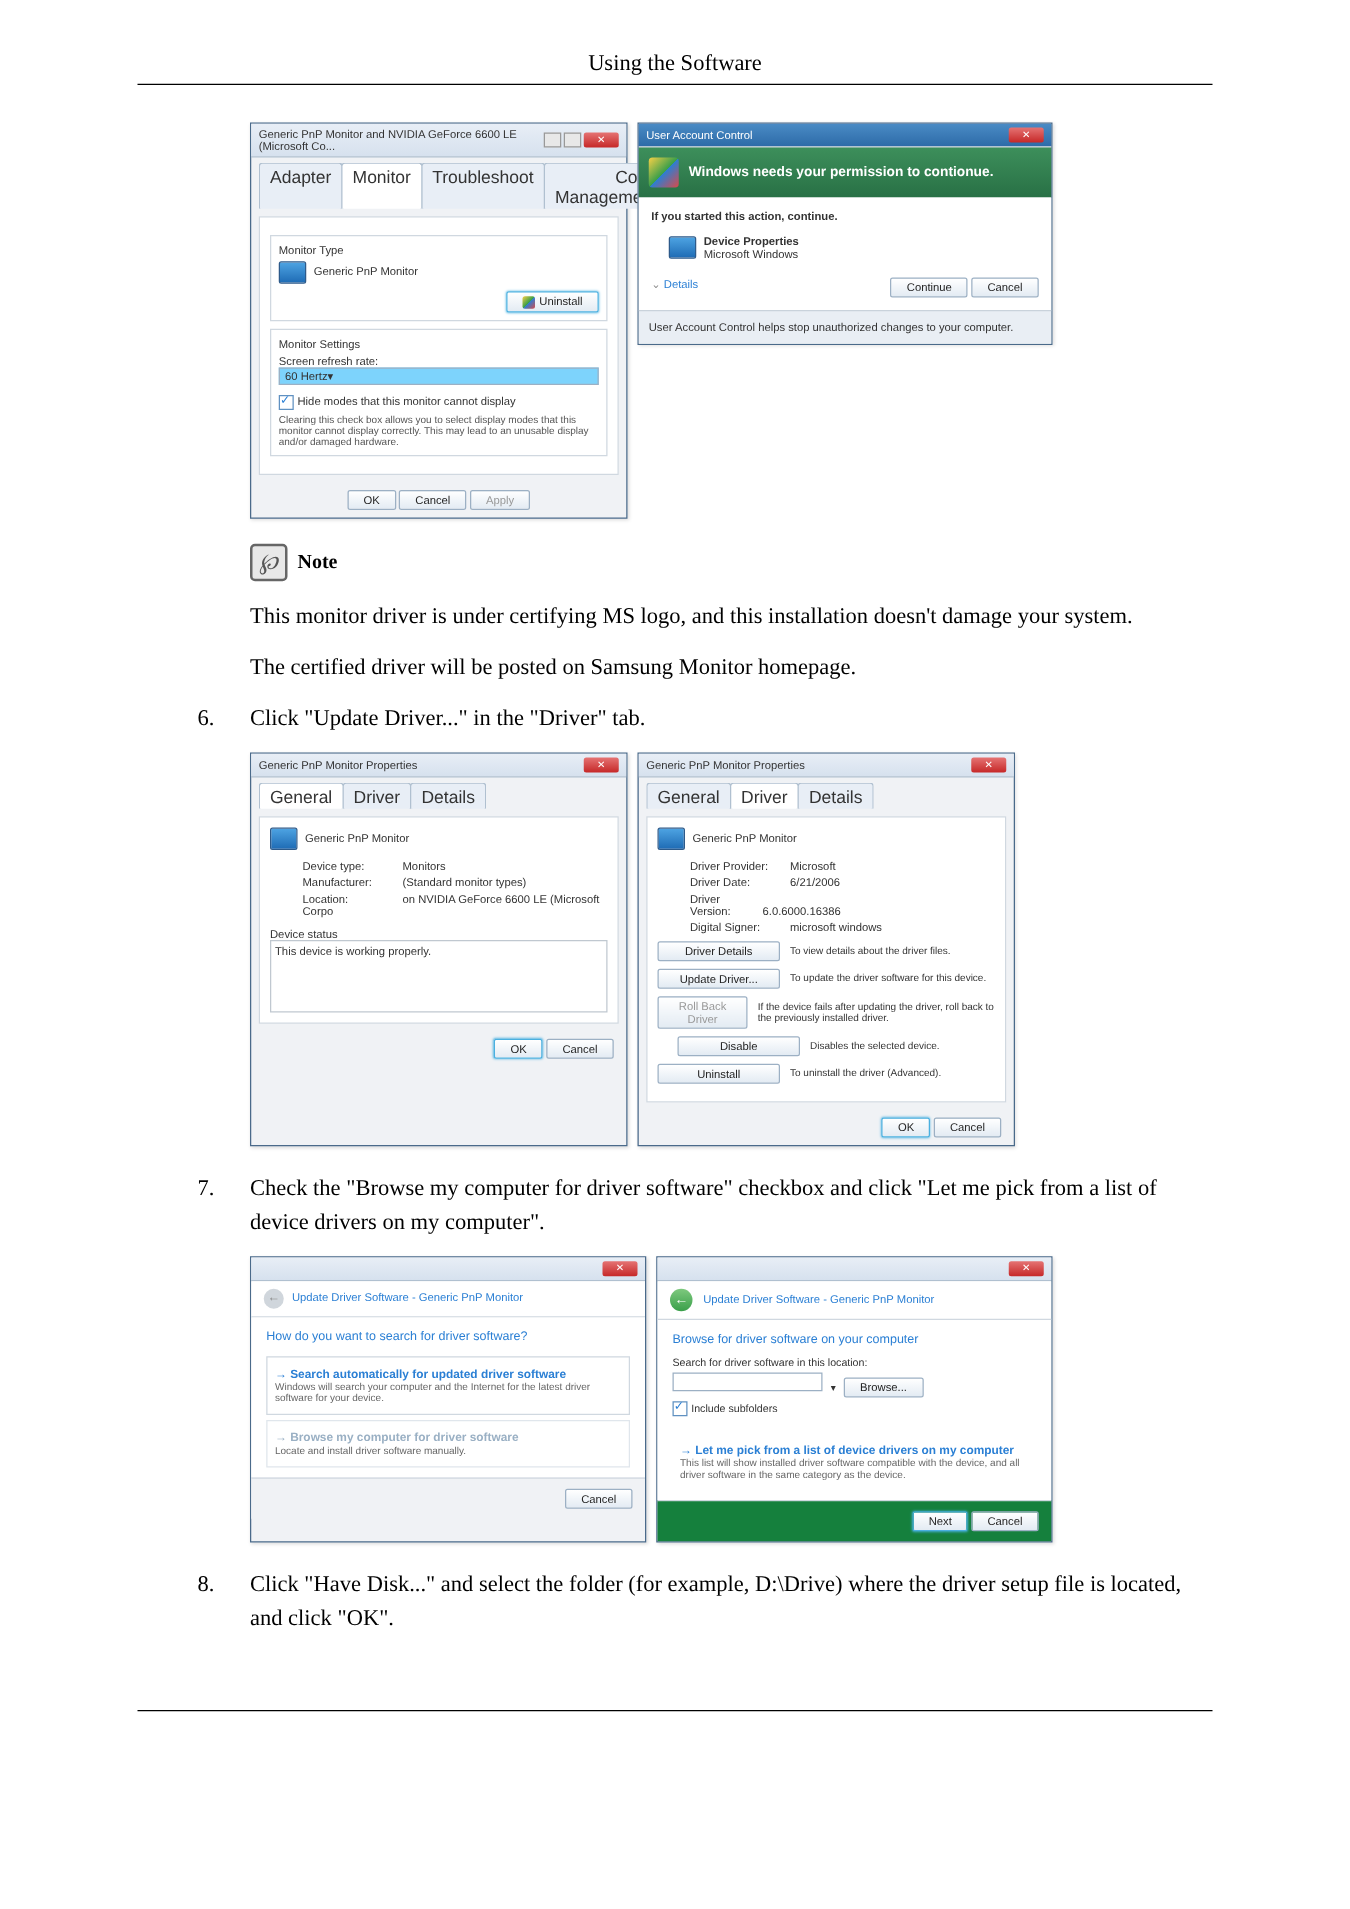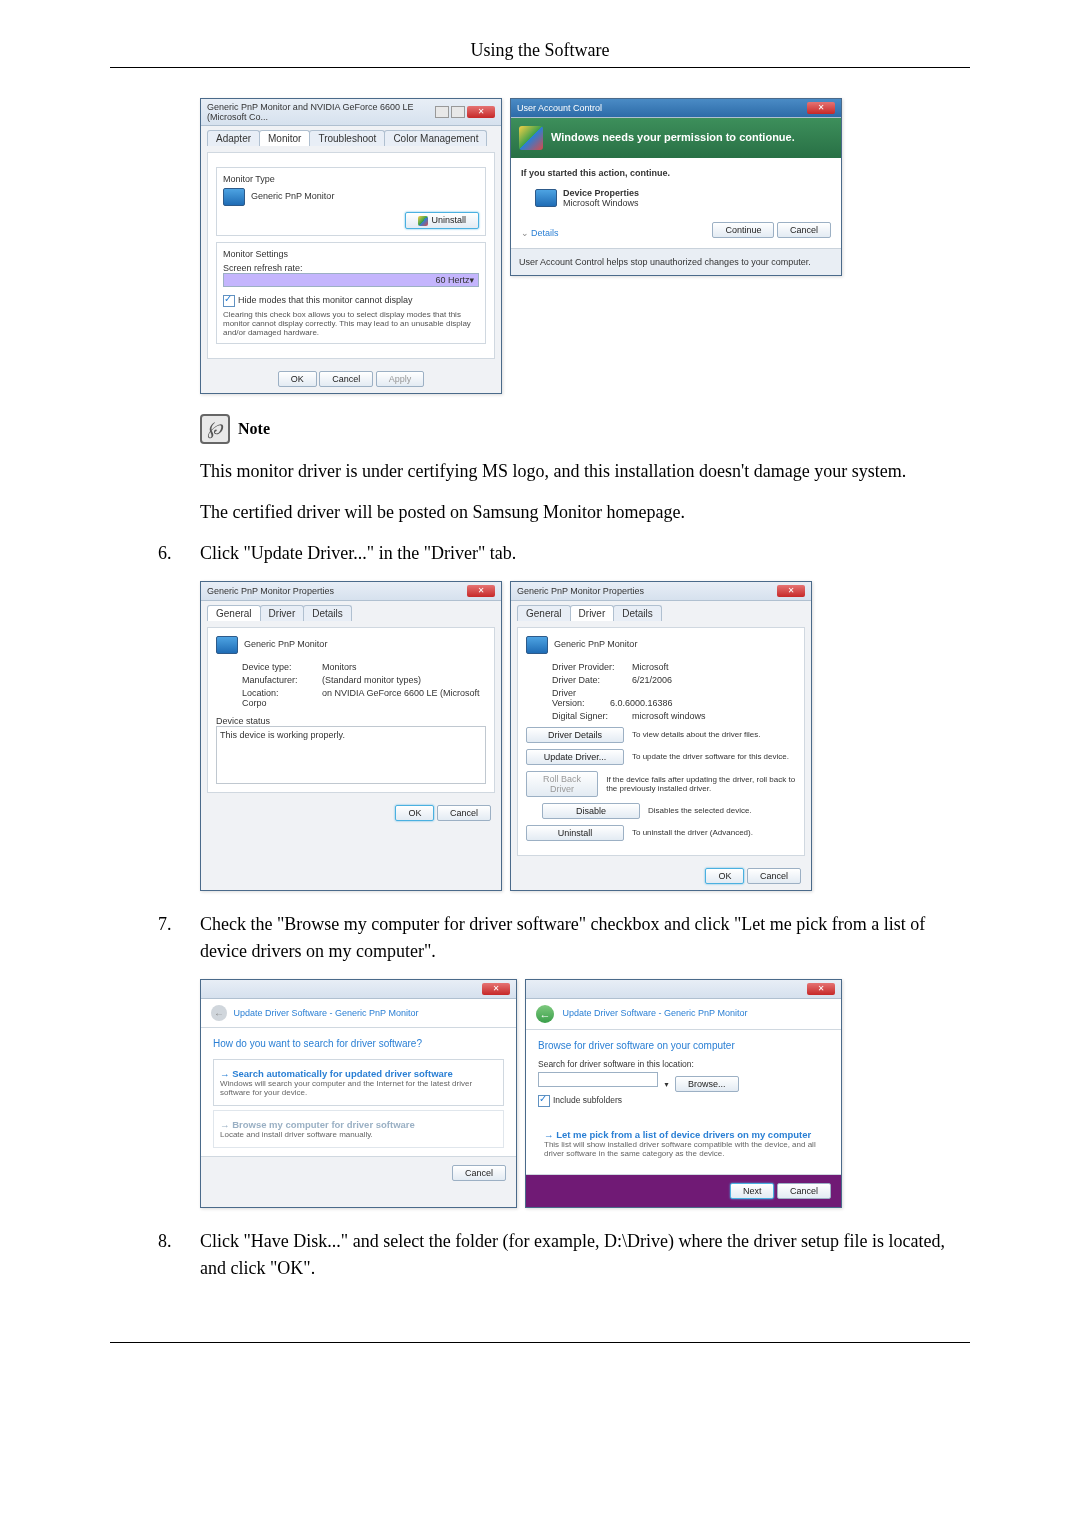--- a/index.html
+++ b/index.html
@@ -75,23 +75,24 @@
 .tabs {
   display: flex;
   gap: 0;
   margin: 4px 6px 0 6px;
 }
 .tab {
   border: 1px solid #b0c0d0;
   border-bottom: none;
   background: #e8eef6;
   padding: 2px 8px;
-  font-size: 10px;
+  font-size: 14px;
   border-radius: 3px 3px 0 0;
   margin-right: -1px;
+  text-align: right;
 }
 .tab.active {
   background: #fff;
   position: relative;
   z-index: 1;
 }
 .btn {
   display: inline-block;
   border: 1px solid #9cb0c4;
   background: linear-gradient(#fff,#e3ebf3);
@@ -116,24 +117,24 @@
   margin:6px 0;
   font-size:9px;
 }
 .groupbox .gtitle{
   font-size:9px;
   color:#333;
   margin-bottom:4px;
 }
 .select-mock {
   border:1px solid #9cb0c4;
-  background:#c4b5fd;
+  background:#7dd3fc;
   padding:1px 4px;
   display:flex;
-  justify-content:flex-end;
+  justify-content:flex-start;
   font-size:9px;
 }
 .monitor-icon {
   width: 20px;
   height: 16px;
   background: linear-gradient(#4da3e2,#1f6cb5);
   border:1px solid #2d5a8a;
   display:inline-block;
   border-radius:2px;
   vertical-align:middle;
@@ -289,21 +290,21 @@
       </div>
       <div style="background:#fff;padding:10px">
         <div style="font-weight:bold;margin-bottom:10px">If you started this action, continue.</div>
         <div style="display:flex;align-items:center;margin:6px 0 14px 14px">
           <span class="monitor-icon"></span>
           <div>
             <div style="font-weight:bold">Device Properties</div>
             <div>Microsoft Windows</div>
           </div>
         </div>
-        <div style="display:flex;justify-content:space-between;align-items:flex-end">
+        <div style="display:flex;justify-content:space-between;align-items:flex-start">
           <span style="color:#2a7fd4"><span style="color:#888">⌄ </span><span>Details</span></span>
           <span>
             <span class="btn">Continue</span>
             <span class="btn">Cancel</span>
           </span>
         </div>
       </div>
       <div style="background:#e9eef4;padding:8px;border-top:1px solid #c9d2db;font-size:9px">User Account Control helps stop unauthorized changes to your computer.</div>
     </div>
   </div>
@@ -438,21 +439,21 @@
           <span class="browse-path"></span>
           <span style="font-size:8px;margin:0 4px">▾</span>
           <span class="btn">Browse...</span>
         </div>
         <div><span class="checkbox-mock checked"></span><span style="font-size:8.5px">Include subfolders</span></div>
         <div class="wizard-link" style="margin-top:14px">
           <div class="wtitle">→ <span>Let me pick from a list of device drivers on my computer</span></div>
           <div class="wdesc">This list will show installed driver software compatible with the device, and all driver software in the same category as the device.</div>
         </div>
       </div>
-      <div style="text-align:right;padding:8px 10px;background:#701a75;border-top:1px solid #d0d8e0">
+      <div style="text-align:right;padding:8px 10px;background:#15803d;border-top:1px solid #d0d8e0">
         <span class="btn hi">Next</span>
         <span class="btn">Cancel</span>
       </div>
     </div>
   </div>
 
   <div class="step-text">
     <div class="step-num">8.</div>
       <div>Click "Have Disk..." and select the folder (for example, D:\Drive) where the driver setup file is located, and click "OK".</div>
   </div>

